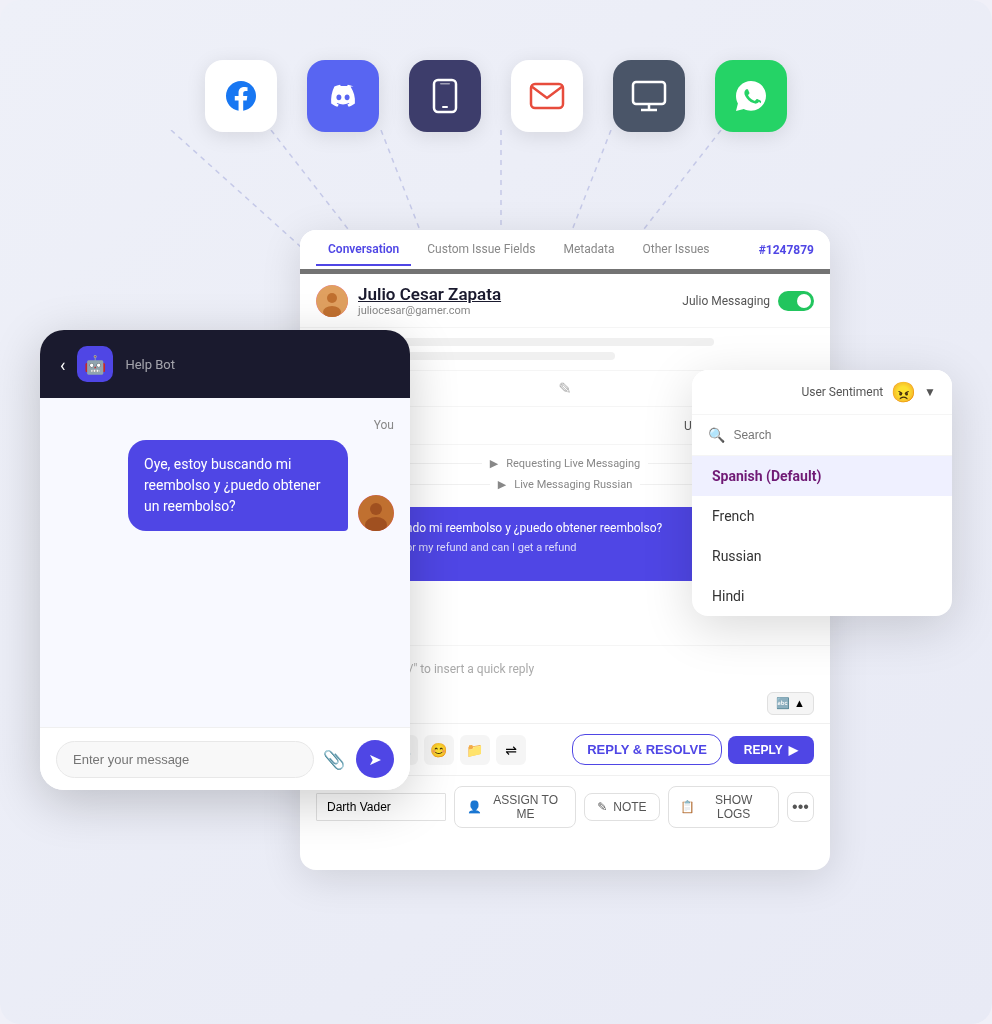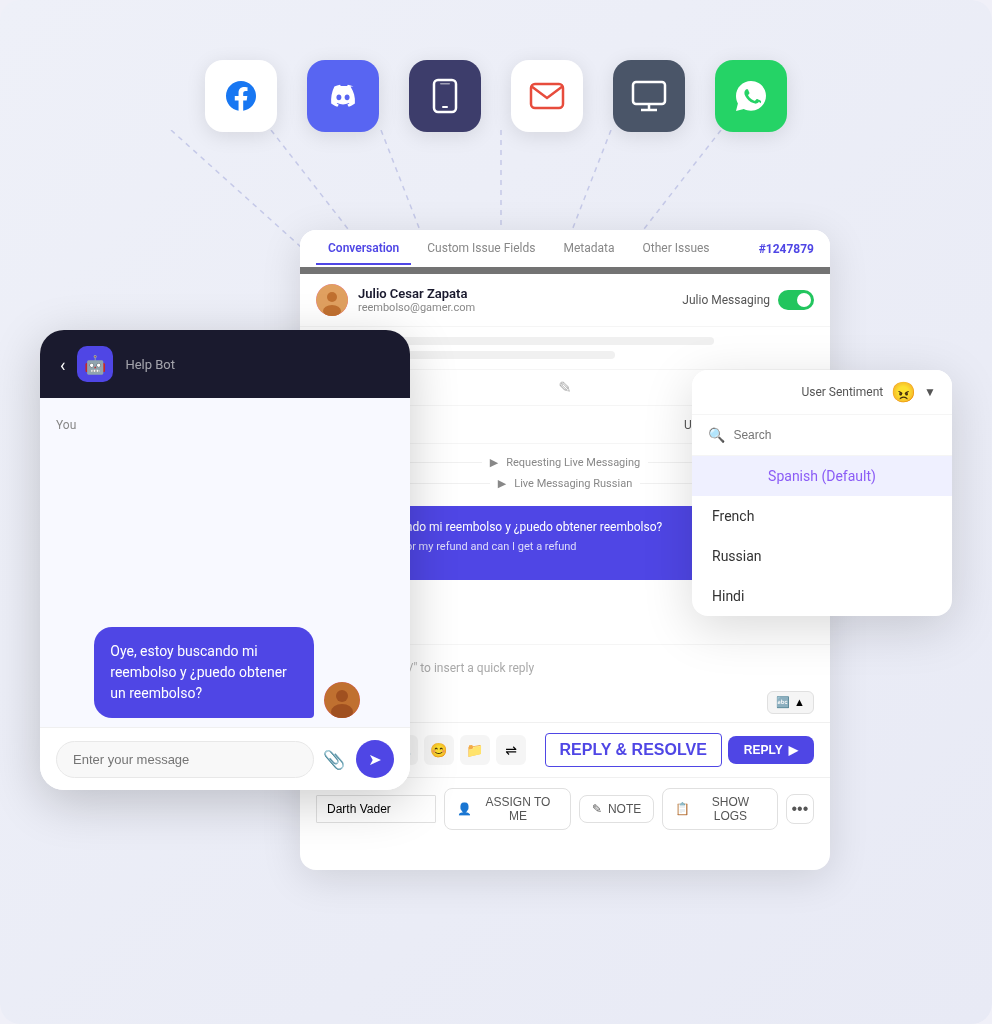--- a/index.html
+++ b/index.html
@@ -67,21 +67,21 @@
       border-radius: 16px;
       box-shadow: 0 8px 40px rgba(0,0,0,0.12);
       overflow: hidden;
       z-index: 20;
     }
 
     .conv-tabs {
       display: flex;
       align-items: center;
       padding: 0 16px;
-      border-bottom: 7px solid #737373;
+      border-bottom: 5px solid #737373;
       background: white;
       height: 44px;
       gap: 4px;
     }
 
     .conv-tab {
       padding: 8px 12px;
       font-size: 12px;
       color: #888;
       cursor: pointer;
@@ -122,23 +122,24 @@
       color: white;
       overflow: hidden;
       flex-shrink: 0;
     }
 
     .conv-user-info {
       flex: 1;
     }
 
     .conv-user-name {
-      font-size: 13px;
+      font-size: 17px;
       font-weight: 600;
       color: #1a1a2e;
+      text-decoration: underline;
     }
 
     .conv-user-email {
       font-size: 11px;
       color: #888;
     }
 
     .conv-live-toggle {
       display: flex;
       align-items: center;
@@ -303,24 +304,24 @@
       display: flex;
       align-items: center;
       justify-content: center;
       font-size: 14px;
     }
 
     .btn-reply-resolve {
       margin-left: auto;
       padding: 7px 14px;
       border: 1px solid #4f46e5;
-      border-radius: 4px;
+      border-radius: 13px;
       background: white;
       color: #4f46e5;
-      font-size: 16px;
+      font-size: 13px;
       font-weight: 600;
       cursor: pointer;
     }
 
     .btn-reply {
       padding: 7px 16px;
       background: #4f46e5;
       color: white;
       border: none;
       border-radius: 8px;
@@ -341,21 +342,21 @@
     }
 
     .assignee-select {
       padding: 6px 28px 6px 10px;
       border: 1px solid #e0e0e0;
       border-radius: 1px;
       font-size: 12px;
       background: white;
       cursor: pointer;
       appearance: none;
-      width: 120px;
+      width: 130px;
     }
 
     .footer-btn {
       padding: 6px 12px;
       border: 1px solid #e0e0e0;
       border-radius: 8px;
       background: white;
       font-size: 12px;
       cursor: pointer;
       display: flex;
@@ -429,21 +430,22 @@
     }
 
     .mobile-header-sub {
       font-size: 13px;
       color: rgba(255,255,255,0.6);
     }
 
     .mobile-messages {
       padding: 20px 16px;
       display: flex;
-      gap: 18px;
+      flex-direction: column;
+      gap: 4px;
       height: 340px;
       background: #f8f9ff;
     }
 
     .mobile-msg-right {
       background: #4f46e5;
       color: white;
       padding: 14px 16px;
       border-radius: 18px 18px 4px 18px;
       font-size: 14px;
@@ -561,23 +563,22 @@
 
     .lang-option {
       padding: 12px 20px;
       font-size: 14px;
       color: #333;
       cursor: pointer;
     }
 
     .lang-option.selected {
       background: #eff0ff;
-      color: #8b5cf6;
-      font-weight: 400;
-      text-align: center;
+      color: #701a75;
+      font-weight: 700;
     }
 
     
     .dotted-lines-svg {
       position: absolute;
       top: 130px;
       left: 50%;
       transform: translateX(-50%);
       width: 750px;
       height: 220px;
@@ -667,21 +668,21 @@
     <div class="conv-user-row">
       <div class="conv-avatar">
         <svg width="32" height="32" viewBox="0 0 32 32">
           <circle cx="16" cy="16" r="16" fill="#e0a060"></circle>
           <circle cx="16" cy="13" r="5" fill="#c07030"></circle>
           <ellipse cx="16" cy="27" rx="9" ry="6" fill="#c07030"></ellipse>
         </svg>
       </div>
       <div class="conv-user-info">
         <div class="conv-user-name">Julio Cesar Zapata</div>
-        <div class="conv-user-email">reembolso@gamer.com</div>
+        <div class="conv-user-email">juliocesar@gamer.com</div>
       </div>
       <div class="conv-live-toggle">
         <span>Julio Messaging</span>
         <div class="toggle-switch"></div>
       </div>
     </div>
 
     <div class="conv-skeleton">
       <div class="skeleton-line long"></div>
       <div class="skeleton-line medium"></div>

